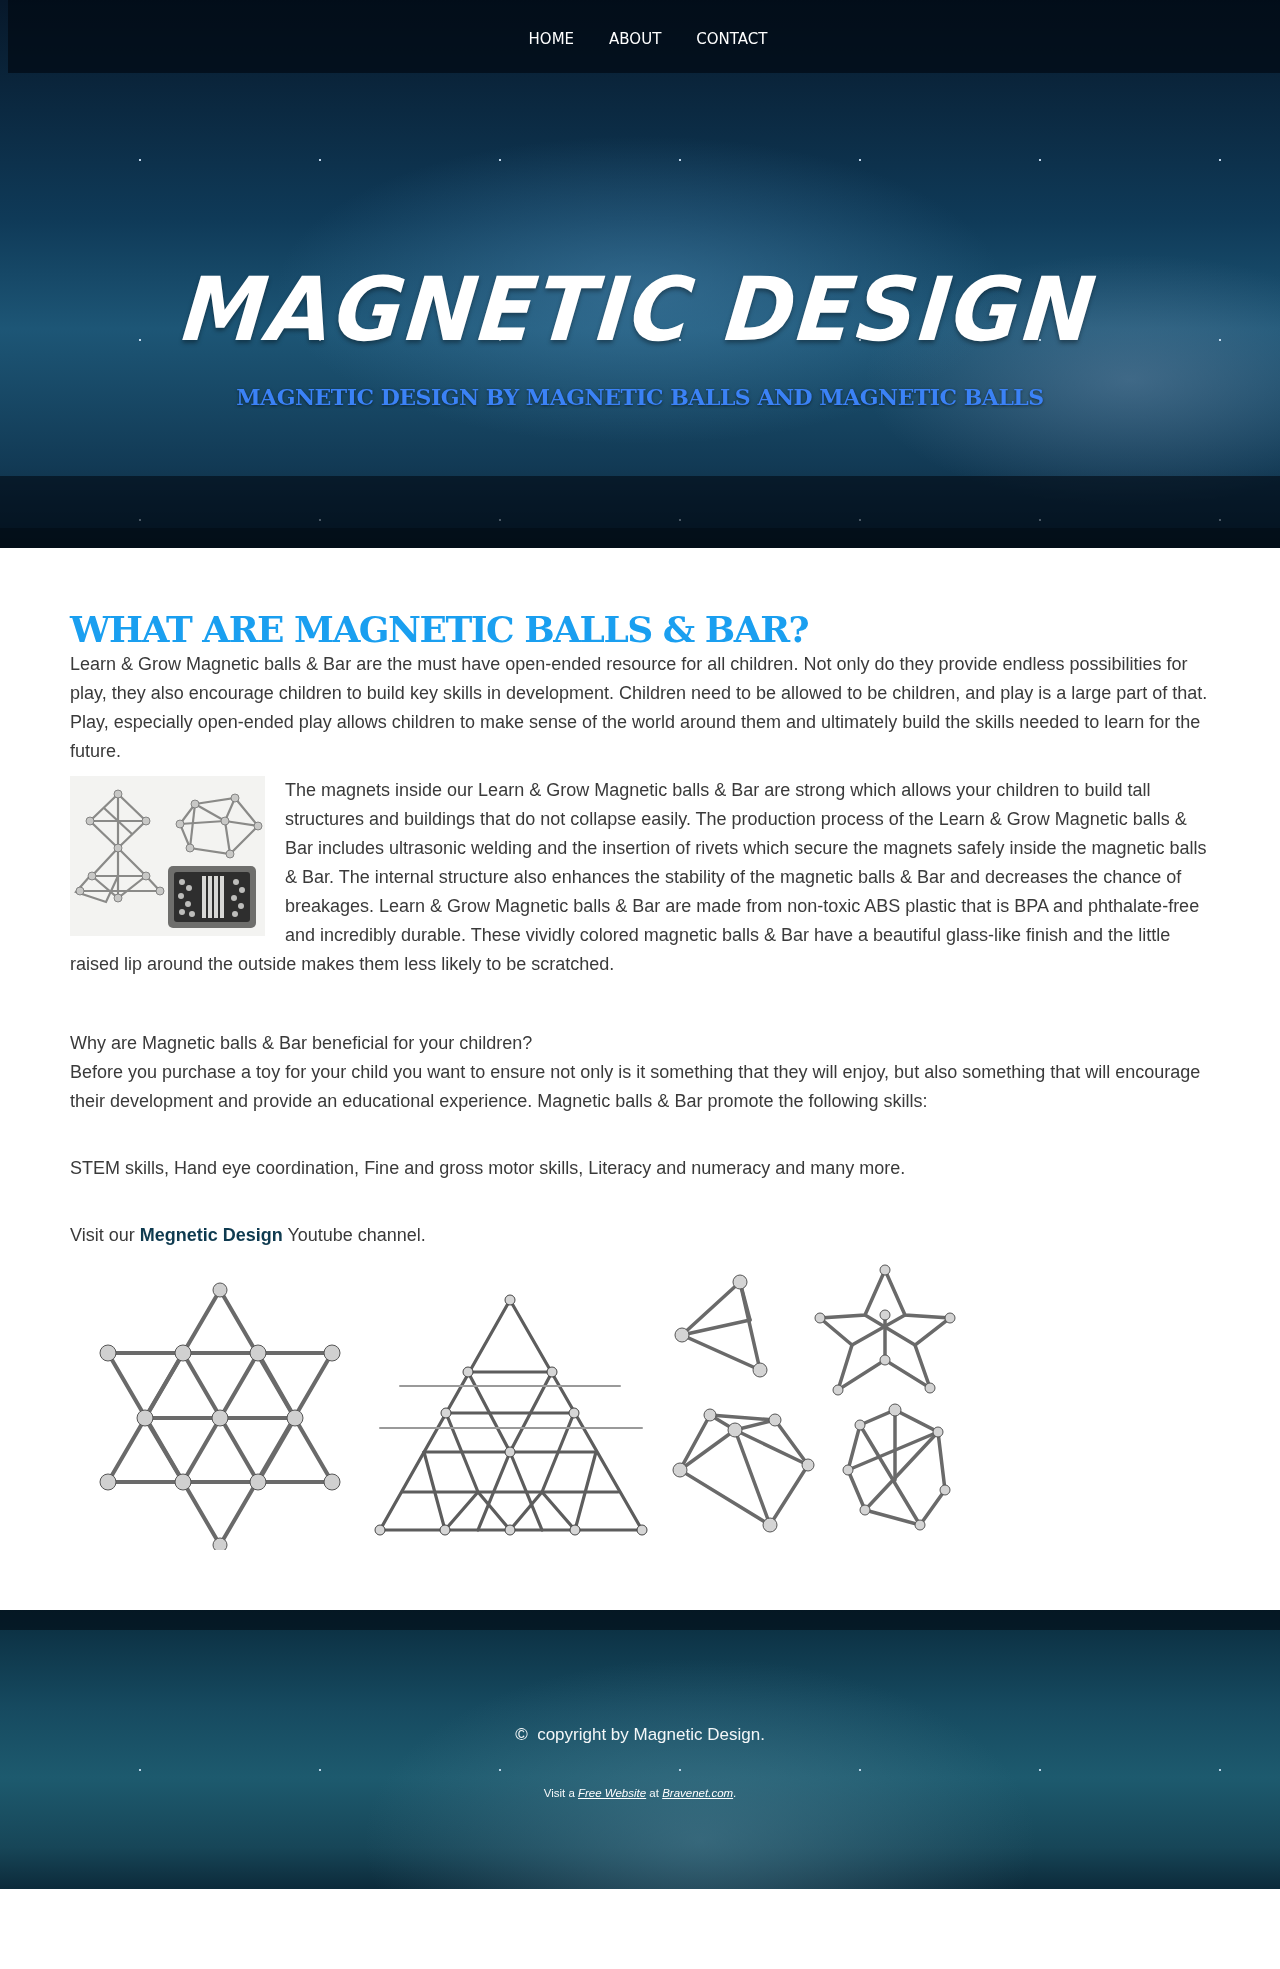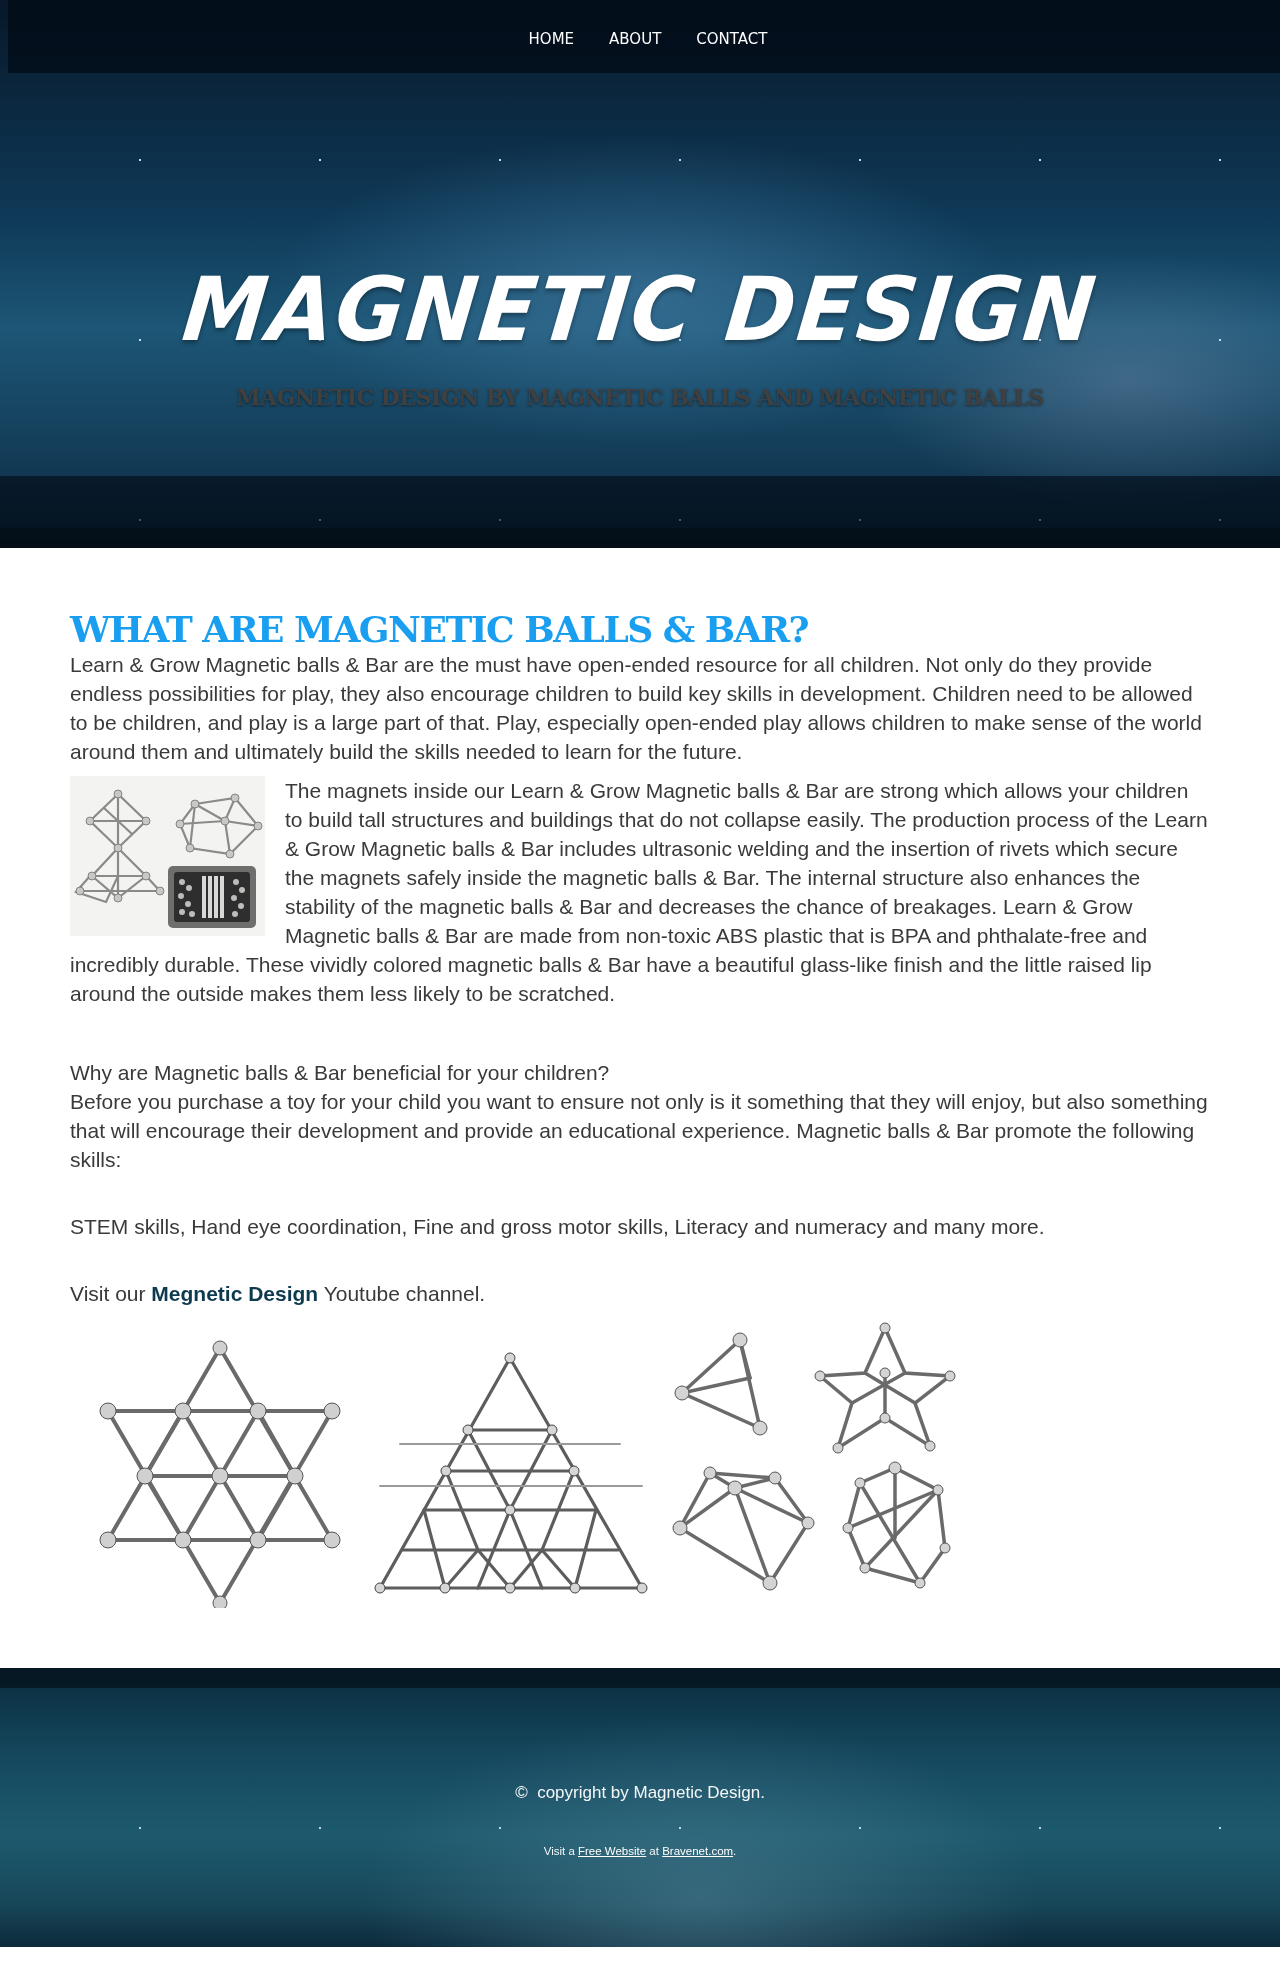--- a/index.html
+++ b/index.html
@@ -59,34 +59,34 @@
   .hero-title {
     position: absolute; left: 0; top: 268px; width: 100%;
     text-align: center; color: #ffffff;
     font-family: "DejaVu Sans", sans-serif; font-weight: bold; font-style: italic;
     font-size: 84px; letter-spacing: 2px; line-height: 1;
     transform: skewX(-6deg) scaleY(1.05);
     text-shadow: 0 2px 4px rgba(0,0,0,0.35);
   }
   .hero-subtitle {
     position: absolute; left: 0; top: 384px; width: 100%;
-    text-align: center; color: #404040;
+    text-align: center; color: #3b82f6;
     font-family: "DejaVu Serif", serif; font-weight: bold;
     font-size: 22px; letter-spacing: -0.5px;
     text-shadow: 0 1px 3px rgba(0,0,0,0.5);
   }
 
   
   .main { width: 1280px; padding: 62px 70px 60px 70px; }
   .section-heading {
     color: #1a9ff0;
     font-family: "DejaVu Serif", serif; font-weight: bold;
     font-size: 36px; letter-spacing: -1.5px; line-height: 1.1;
   }
-  .p { font-size: 21px; line-height: 29px; color: #3a3a3a; }
+  .p { font-size: 18px; line-height: 29px; color: #3a3a3a; }
   .intro { margin-bottom: 10px; }
   .float-block { overflow: hidden; }
   .thumb {
     float: left; width: 195px; height: 160px; margin: 0 20px 10px 0;
     background: #f3f3f1; position: relative;
   }
   .spacer-lg { height: 50px; }
   .spacer-md { height: 38px; }
   .link-strong { color: #0e3a4f; font-weight: bold; text-decoration: none; }
 
@@ -105,21 +105,21 @@
   .footer-stars { position: absolute; inset: 0; background-color: transparent; opacity: 0.85; }
   .footer-band { position: absolute; top: 0; left: 0; width: 100%; height: 20px; background: rgba(2,10,18,0.6); }
   .copyright {
     position: absolute; top: 115px; left: 0; width: 100%;
     text-align: center; color: #f4f7f8; font-size: 17px;
   }
   .made-with {
     position: absolute; top: 177px; left: 0; width: 100%;
     text-align: center; color: #f4f7f8; font-size: 11.5px;
   }
-  .made-with a { color: #ffffff; text-decoration: underline; }
+  .made-with a { color: #ffffff; text-decoration: underline; font-style: italic; }
 </style>
 </head>
 <body>
 
 <header class="hero">
   <div class="hero-sky"></div>
   <div class="hero-stars stars"></div>
 
   <div class="nav-band">
     <nav class="nav">

